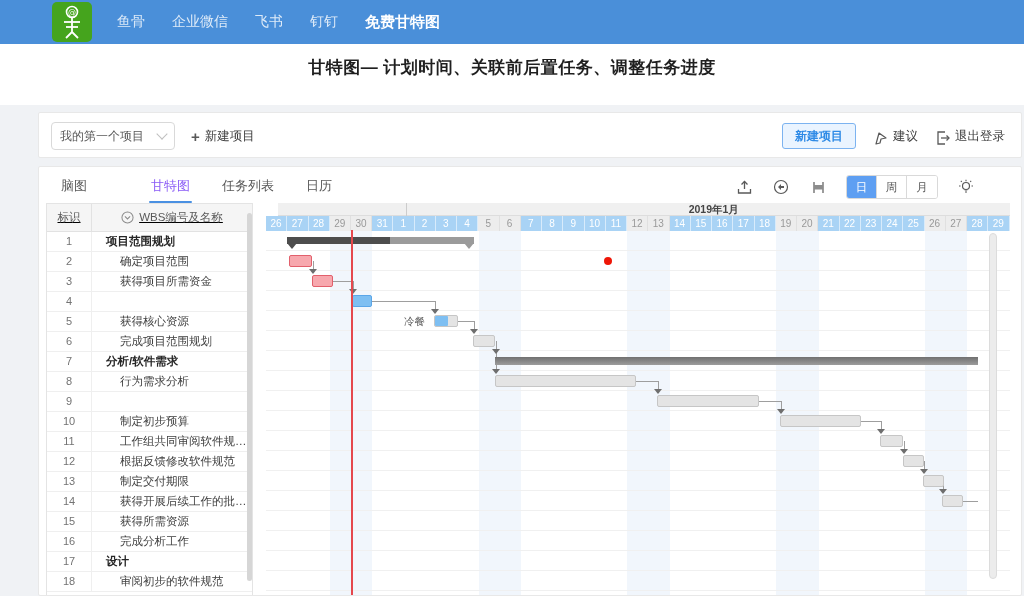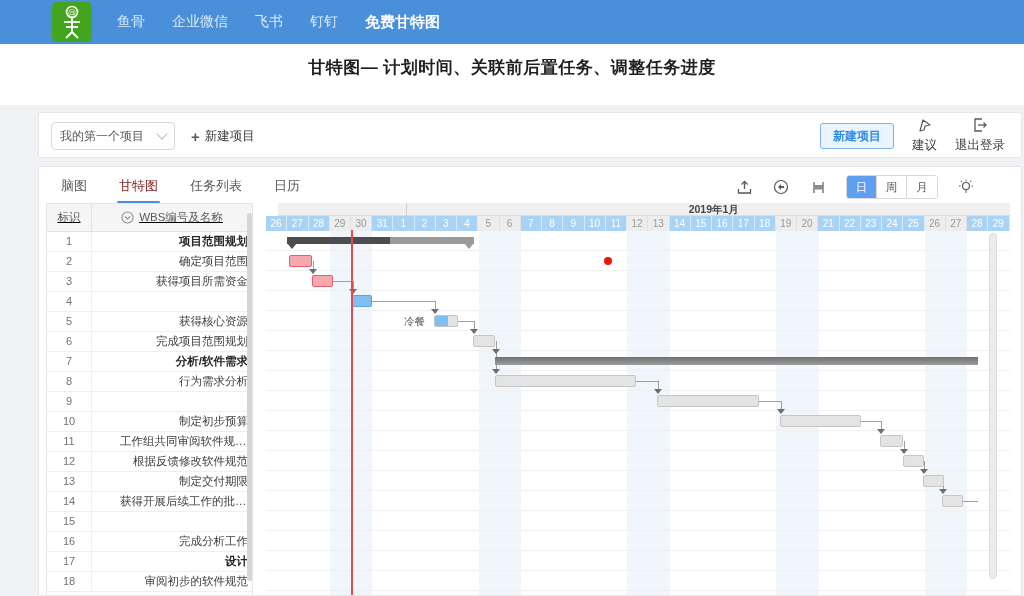--- a/index.html
+++ b/index.html
@@ -26,42 +26,42 @@
   .card2 { left:38px; top:166px; width:984px; height:430px; overflow:hidden; }
 
   
   .proj-select { position:absolute; left:12px; top:9px; width:124px; height:28px; border:1px solid #d9d9d9; border-radius:4px; background:#fff; display:flex; align-items:center; padding:0 8px; cursor:pointer; }
   .proj-select span { flex:1; font-size:12px; color:#595959; }
   .chev { width:8px; height:8px; border-right:1.5px solid #bfbfbf; border-bottom:1.5px solid #bfbfbf; transform:rotate(45deg); margin-top:-4px; }
   .new-proj { position:absolute; left:152px; top:9px; height:28px; display:flex; align-items:center; gap:5px; cursor:pointer; font-size:12.5px; color:#404040; }
   .plus { font-size:15px; color:#595959; font-weight:bold; line-height:1; }
   .right-group { position:absolute; right:16px; top:10px; height:26px; display:flex; align-items:center; gap:18px; }
   .upgrade-btn { height:26px; padding:0 12px; background:#eaf4ff; border:1px solid #7cb3f0; border-radius:3px; color:#2e8ae6; font-size:12px; font-weight:bold; display:flex; align-items:center; cursor:pointer; }
-  .txt-btn { display:flex; align-items:center; gap:5px; font-size:12.5px; color:#404040; cursor:pointer;flex-direction:column; }
+  .txt-btn { display:flex; align-items:flex-end; gap:5px; font-size:12.5px; color:#404040; cursor:pointer; }
 
   
   .tabs { position:absolute; left:20px; top:6px; height:28px; display:flex; gap:28px; }
   .tab { font-size:13px; color:#595959; cursor:pointer; padding:4px 2px; position:relative; }
-  .tab.active { color:#7f1d1d; }
+  .tab.active { color:#8b5cf6;margin-left:32px; }
   .tab.active::after { content:""; position:absolute; left:0; right:0; bottom:-2px; height:2px; background:#4a90e2; border-radius:1px; }
   .toolbar { position:absolute; right:46px; top:8px; display:flex; align-items:center; gap:19px; }
   .icon-btn { width:18px; height:18px; display:flex; align-items:center; justify-content:center; cursor:pointer; }
   .seg { display:flex; border:1px solid #d9d9d9; border-radius:3px; overflow:hidden; }
   .seg-btn { width:30px; height:22px; font-size:11.5px; color:#595959; background:#fff; display:flex; align-items:center; justify-content:center; cursor:pointer; border-right:1px solid #d9d9d9; }
   .seg-btn:last-child { border-right:none; }
   .seg-btn.active { background:#5e9ff2; color:#fff; }
 
   
   .grid-panel { position:absolute; left:7px; top:36px; width:207px; height:392px; border:1px solid #e4e4e4; border-bottom:none; background:#fff; overflow:hidden; }
   .grid-head { display:flex; height:28px; background:#f5f5f5; border-bottom:1px solid #e2e2e2;text-decoration:underline; }
   .gh-id { width:45px; border-right:1px solid #e2e2e2; display:flex; align-items:center; justify-content:center; font-size:11.5px; color:#595959; }
   .gh-name { flex:1; display:flex; align-items:center; justify-content:center; gap:5px; font-size:11.5px; color:#595959; }
   .grid-row { display:flex; height:20px; border-bottom:1px solid #efefef; background:#fff; cursor:pointer; }
   .gr-id { width:45px; border-right:1px solid #efefef; text-align:center; line-height:19px; font-size:11px; color:#737373; }
-  .gr-name { flex:1; line-height:19px; font-size:11.5px; color:#404040; padding-left:28px; white-space:nowrap; overflow:hidden; text-overflow:ellipsis; padding-right:4px;text-align:right; }
+  .gr-name { flex:1; line-height:19px; font-size:11.5px; color:#404040; padding-left:28px; white-space:nowrap; overflow:hidden; text-overflow:ellipsis; padding-right:4px; }
   .grid-row.group .gr-name { padding-left:14px; font-weight:bold; color:#262626; }
 
   .v-scroll1 { position:absolute; left:208px; top:46px; width:5px; height:368px; background:#d6d6d6; border-radius:3px; cursor:pointer; }
   .v-scroll2 { position:absolute; left:950px; top:66px; width:8px; height:346px; background:#ececec; border:1px solid #dcdcdc; border-radius:4px; cursor:pointer; }
 
   
   .chart { position:absolute; left:227px; top:36px; width:744px; height:392px; overflow:hidden; background:#fff; }
   .month-band { position:absolute; left:12px; top:0; width:744px; height:13px; background:#f0f0f0; border-bottom:1px solid #ddd; }
   .month-div { position:absolute; top:0; width:1px; height:13px; background:#ccc; }
   .month-label { position:absolute; top:0; height:13px; line-height:13px; font-size:10.5px; font-weight:bold; color:#454545; text-align:center; }
@@ -266,20 +266,21 @@
           <div class="grid-row">
             <div class="gr-id">13</div>
             <div class="gr-name">制定交付期限</div>
           </div>
           <div class="grid-row">
             <div class="gr-id">14</div>
             <div class="gr-name">获得开展后续工作的批准(概念、 ...</div>
           </div>
           <div class="grid-row">
             <div class="gr-id">15</div>
+            <div class="gr-name">获得所需资源</div>
           </div>
           <div class="grid-row">
             <div class="gr-id">16</div>
             <div class="gr-name">完成分析工作</div>
           </div>
           <div class="grid-row group">
             <div class="gr-id">17</div>
             <div class="gr-name">设计</div>
           </div>
           <div class="grid-row">

